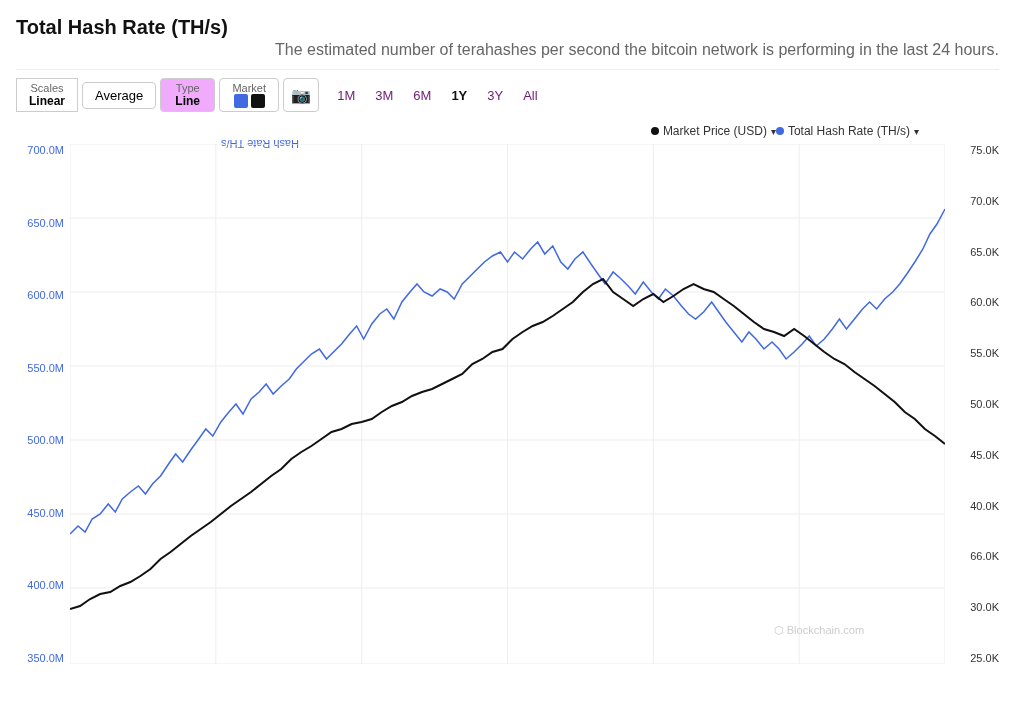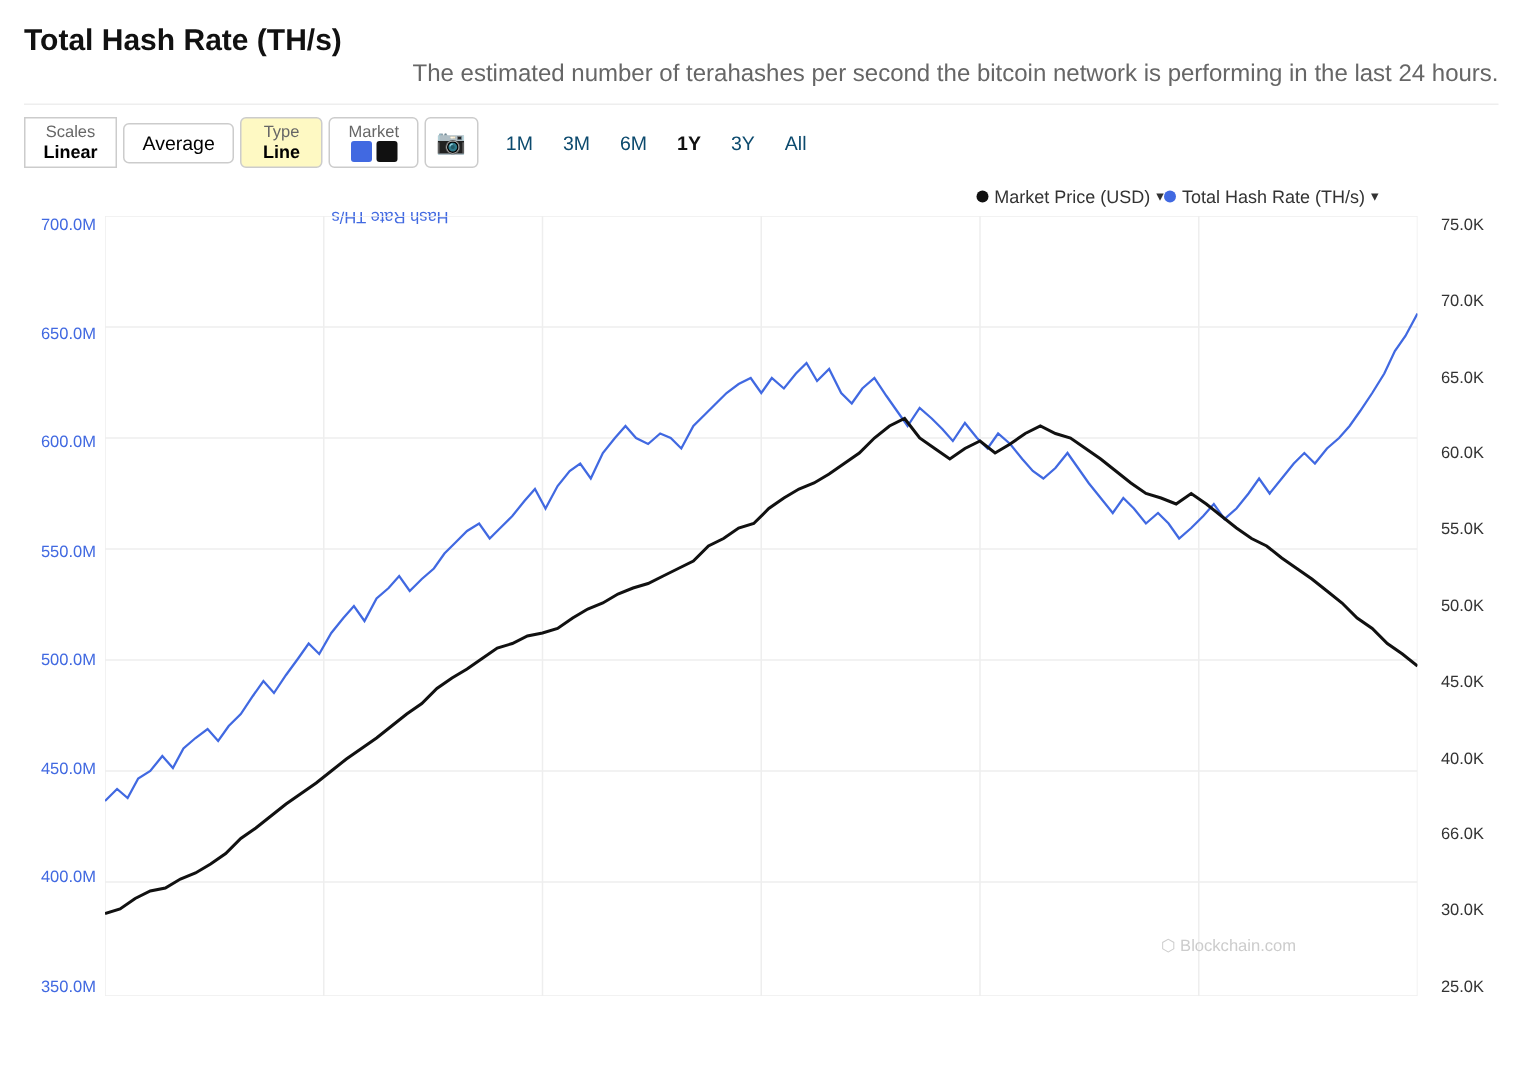--- a/index.html
+++ b/index.html
@@ -66,21 +66,21 @@
       font-size: 13px;
     }
     .btn-type {
       display: flex;
       flex-direction: column;
       align-items: center;
       padding: 3px 12px;
       border: 1px solid #ccc;
       border-radius: 4px;
       cursor: pointer;
-      background: #fef9c3;
+      background: #f0abfc;
       min-width: 55px;
     }
     .btn-colors {
       display: flex;
       flex-direction: column;
       align-items: center;
       padding: 3px 12px;
       border: 1px solid #ccc;
       border-radius: 4px;
       cursor: pointer;
@@ -116,21 +116,21 @@
       align-items: center;
       margin-left: 4px;
     }
     .time-btn {
       padding: 5px 10px;
       font-size: 13px;
       cursor: pointer;
       background: #fff;
       border: none;
       outline: none;
-      color: #0c4a6e;
+      color: #701a75;
     }
     .time-btn.active {
       font-weight: 700;
       color: #111;
     }
     .chart-wrapper {
       position: relative;
       width: 100%;
     }
     .legend {
@@ -168,21 +168,21 @@
       font-size: 11px;
       color: #4169e1;
       width: 54px;
       height: 520px;
       flex-shrink: 0;
     }
     .y-axis-right {
       display: flex;
       flex-direction: column;
       justify-content: space-between;
-      align-items: center;
+      align-items: flex-end;
       padding-left: 6px;
       font-size: 11px;
       color: #333;
       width: 54px;
       height: 520px;
       flex-shrink: 0;
     }
     .chart-svg-container {
       flex: 1;
       position: relative;

